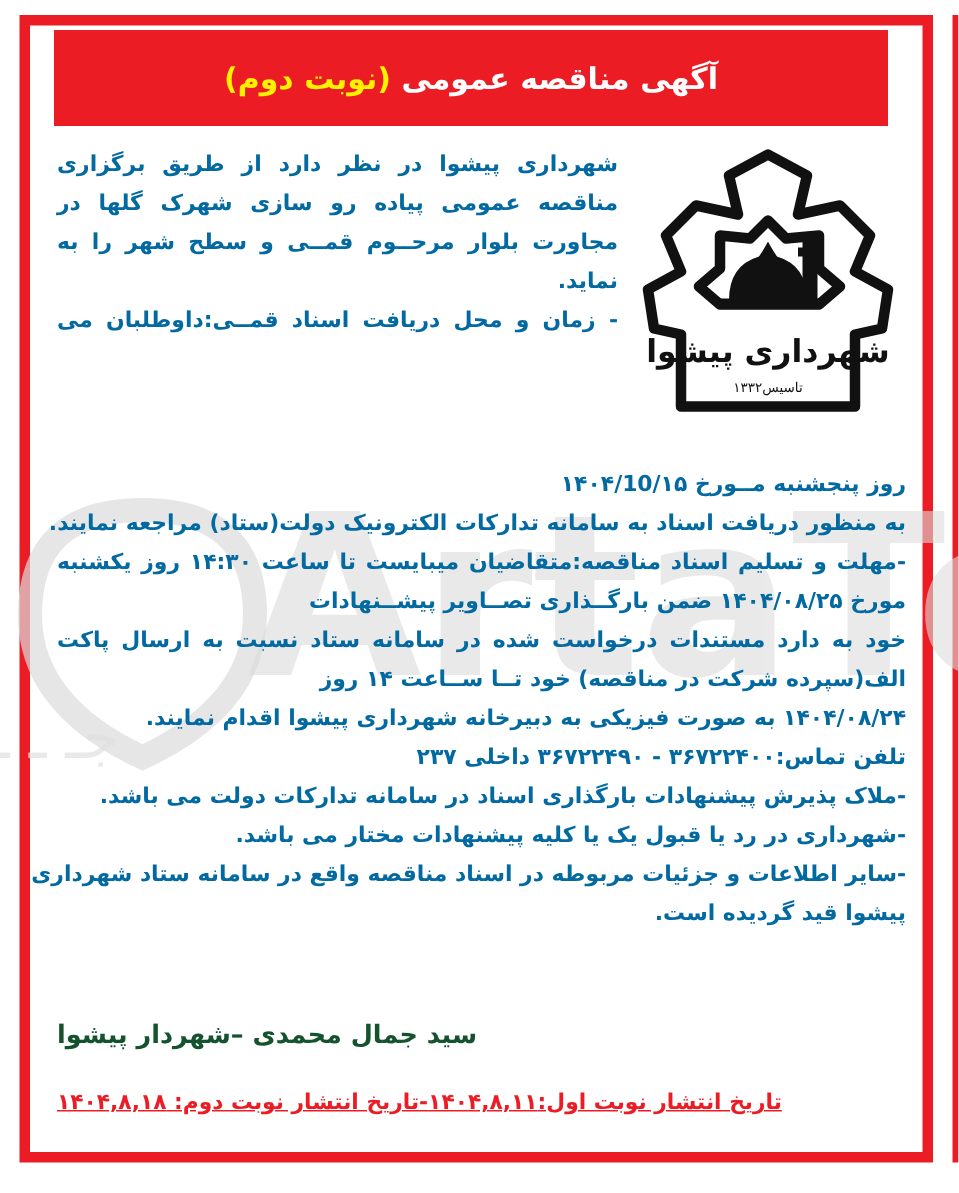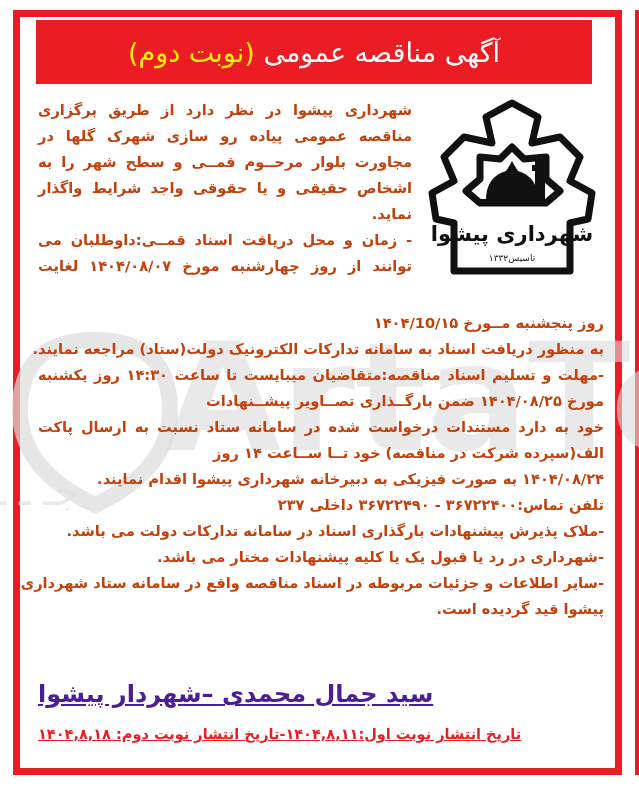--- a/index.html
+++ b/index.html
@@ -1,30 +1,30 @@
 <!DOCTYPE html>
 <html><head>
 <meta charset="utf-8">
 <style>
   html, body { margin:0; padding:0; background:#ffffff; }
   body { width:639px; height:795px; position:relative; overflow:hidden; font-family:"DejaVu Sans", sans-serif; }
   .frame { position:absolute; left:13px; top:10px; width:595px; height:751px; border:7px solid #ec1c24; background:#fff; }
   .side-strip { position:absolute; left:635px; top:10px; width:4px; height:765px; background:#ec1c24; }
   .header { position:absolute; left:36px; top:20px; width:556px; height:64px; background:#ec1c24; display:flex; align-items:center; justify-content:center; direction:rtl; }
-  .header-title { font-family:"DejaVu Sans", sans-serif; font-weight:normal; font-size:27px; color:#ffffff; white-space:nowrap; }
+  .header-title { font-family:"DejaVu Sans", sans-serif; font-weight:bold; font-size:20px; color:#ffffff; white-space:nowrap; }
   .header-accent { color:#fff200; }
   .watermark { position:absolute; left:0; top:300px; width:639px; height:220px; pointer-events:none; }
   .logo { position:absolute; left:420px; top:95px; width:185px; height:185px; }
-  .body-text { position:absolute; direction:rtl; text-align:justify; color:#c2410c; font-family:"DejaVu Sans", sans-serif; font-weight:bold; font-size:14.6px; line-height:26px; }
+  .body-text { position:absolute; direction:rtl; text-align:justify; color:#0369a1; font-family:"DejaVu Sans", sans-serif; font-weight:bold; font-size:14.6px; line-height:26px; }
   .p-top { left:38px; top:97px; width:374px; }
   .p-full { left:38px; top:310px; width:566px; }
   .line { display:block; white-space:nowrap; text-align-last:justify; }
   .line.short { text-align-last:right; }
   .signature { position:absolute; left:38px; top:680px; width:566px; direction:rtl; text-align:left; }
-  .sig-name { font-family:"DejaVu Sans", sans-serif; font-weight:bold; font-size:24px; color:#4c1d95; white-space:nowrap; display:inline-block;text-decoration:underline; }
+  .sig-name { font-family:"DejaVu Sans", sans-serif; font-weight:bold; font-size:17px; color:#14532d; white-space:nowrap; display:inline-block; }
   .pub-dates { position:absolute; left:38px; top:724px; width:566px; direction:rtl; text-align:left; }
   .pub-text { font-family:"DejaVu Sans", sans-serif; font-weight:bold; font-size:14.5px; color:#ec1c24; white-space:nowrap; display:inline-block;text-decoration:underline; }
 </style>
 </head>
 <body>
 
 <div class="side-strip"></div>
 <div class="frame"></div>
 
 <svg class="watermark" viewBox="0 0 639 220">
@@ -51,24 +51,22 @@
   <rect x="112" y="70" width="16" height="6" fill="#111"></rect>
   <rect x="60" y="104" width="70" height="5" fill="#111"></rect>
   <text x="92" y="146" text-anchor="middle" font-family="DejaVu Sans, sans-serif" font-weight="bold" font-size="21" fill="#111" direction="rtl">شهرداری پیشوا</text>
   <text x="92" y="166" text-anchor="middle" font-family="DejaVu Sans, sans-serif" font-size="9" fill="#111" direction="rtl">تاسیس۱۳۳۲</text>
 </svg>
 
 <div class="body-text p-top">
   <span class="line">شهرداری پیشوا در نظر دارد از طریق برگزاری</span>
   <span class="line">مناقصه عمومی پیاده رو سازی شهرک گلها در</span>
   <span class="line">مجاورت بلوار مرحــوم قمــی و سطح شهر را به</span>
-  <span class="line">اشخاص حقیقی و یا حقوقی واجد شرایط واگذار</span>
   <span class="line short">نماید.</span>
   <span class="line">- زمان و محل دریافت اسناد قمــی:داوطلبان می</span>
-  <span class="line">توانند از روز چهارشنبه مورخ ۱۴۰۴/۰۸/۰۷ لغایت</span>
 </div>
 
 <div class="body-text p-full">
   <span class="line short">روز پنجشنبه مــورخ ۱۴۰۴/10/۱۵</span>
   <span class="line">به منظور دریافت اسناد به سامانه تدارکات الکترونیک دولت(ستاد) مراجعه نمایند.</span>
   <span class="line">-مهلت و تسلیم اسناد مناقصه:متقاضیان میبایست تا ساعت ۱۴:۳۰ روز یکشنبه</span>
   <span class="line short">مورخ ۱۴۰۴/۰۸/۲۵ ضمن بارگــذاری تصــاویر پیشــنهادات</span>
   <span class="line">خود به دارد مستندات درخواست شده در سامانه ستاد نسبت به ارسال پاکت</span>
   <span class="line short">الف(سپرده شرکت در مناقصه) خود تــا ســاعت ۱۴ روز</span>
   <span class="line short">۱۴۰۴/۰۸/۲۴ به صورت فیزیکی به دبیرخانه شهرداری پیشوا اقدام نمایند.</span>

